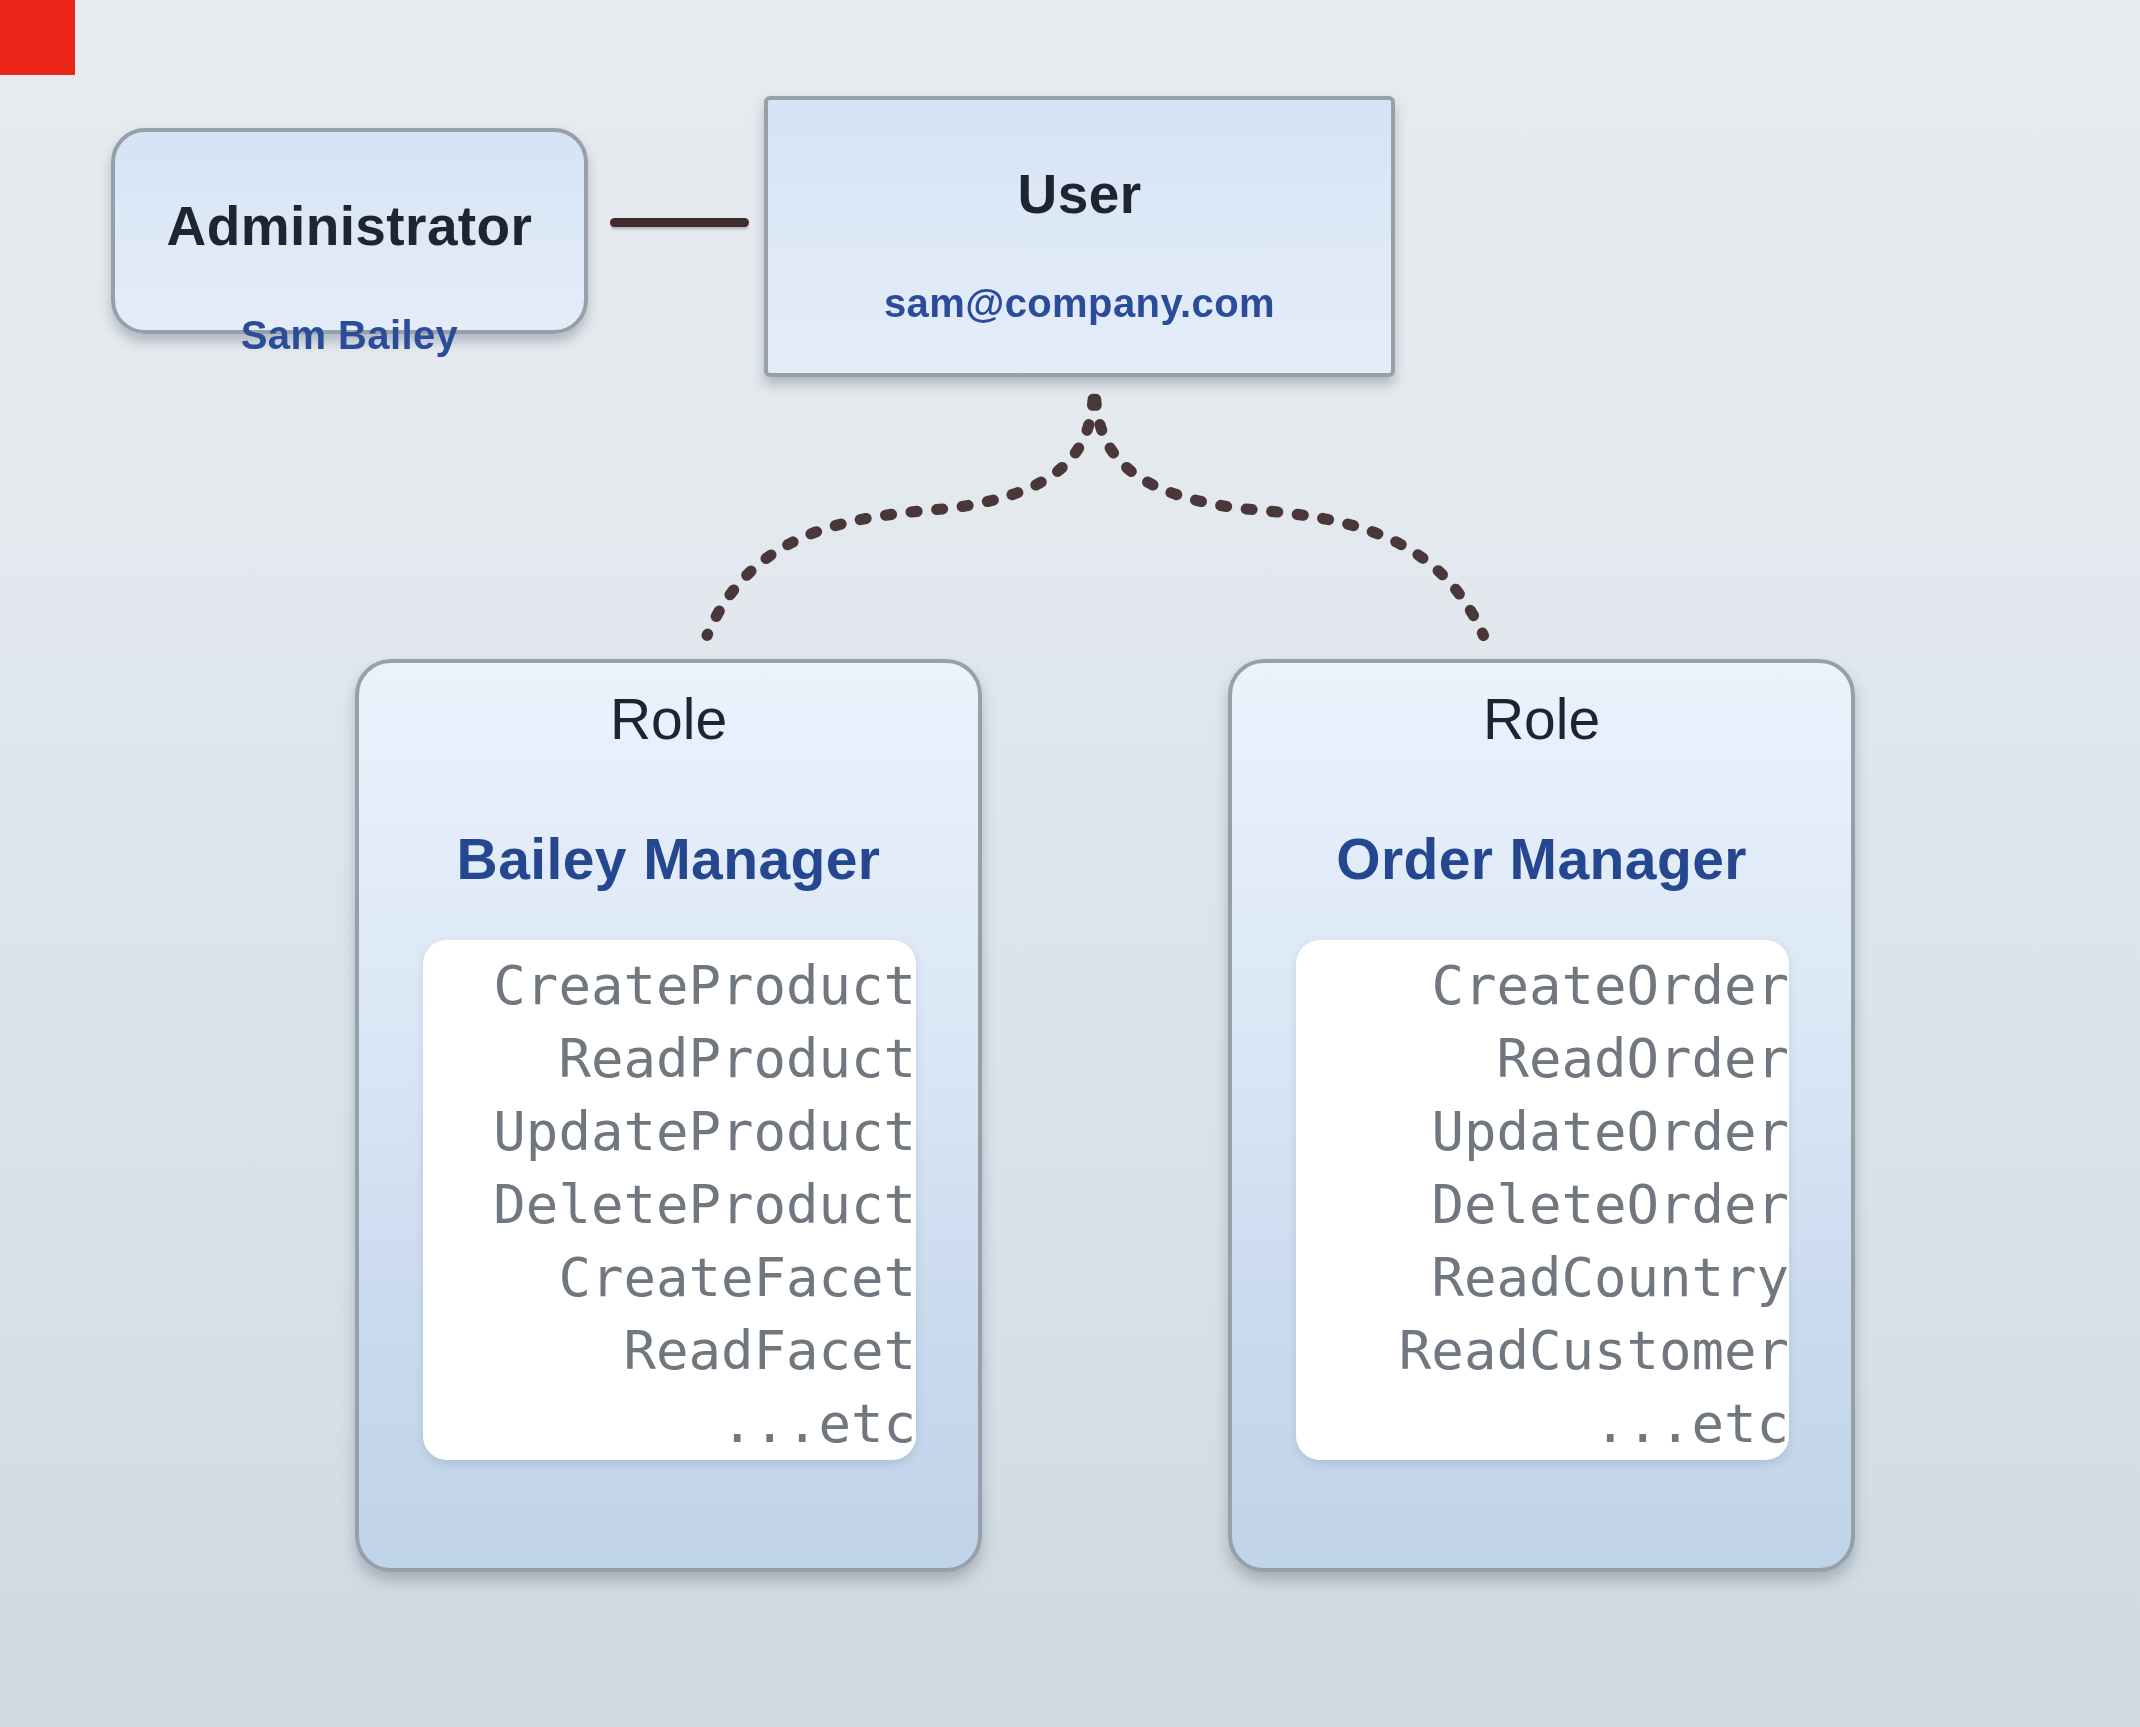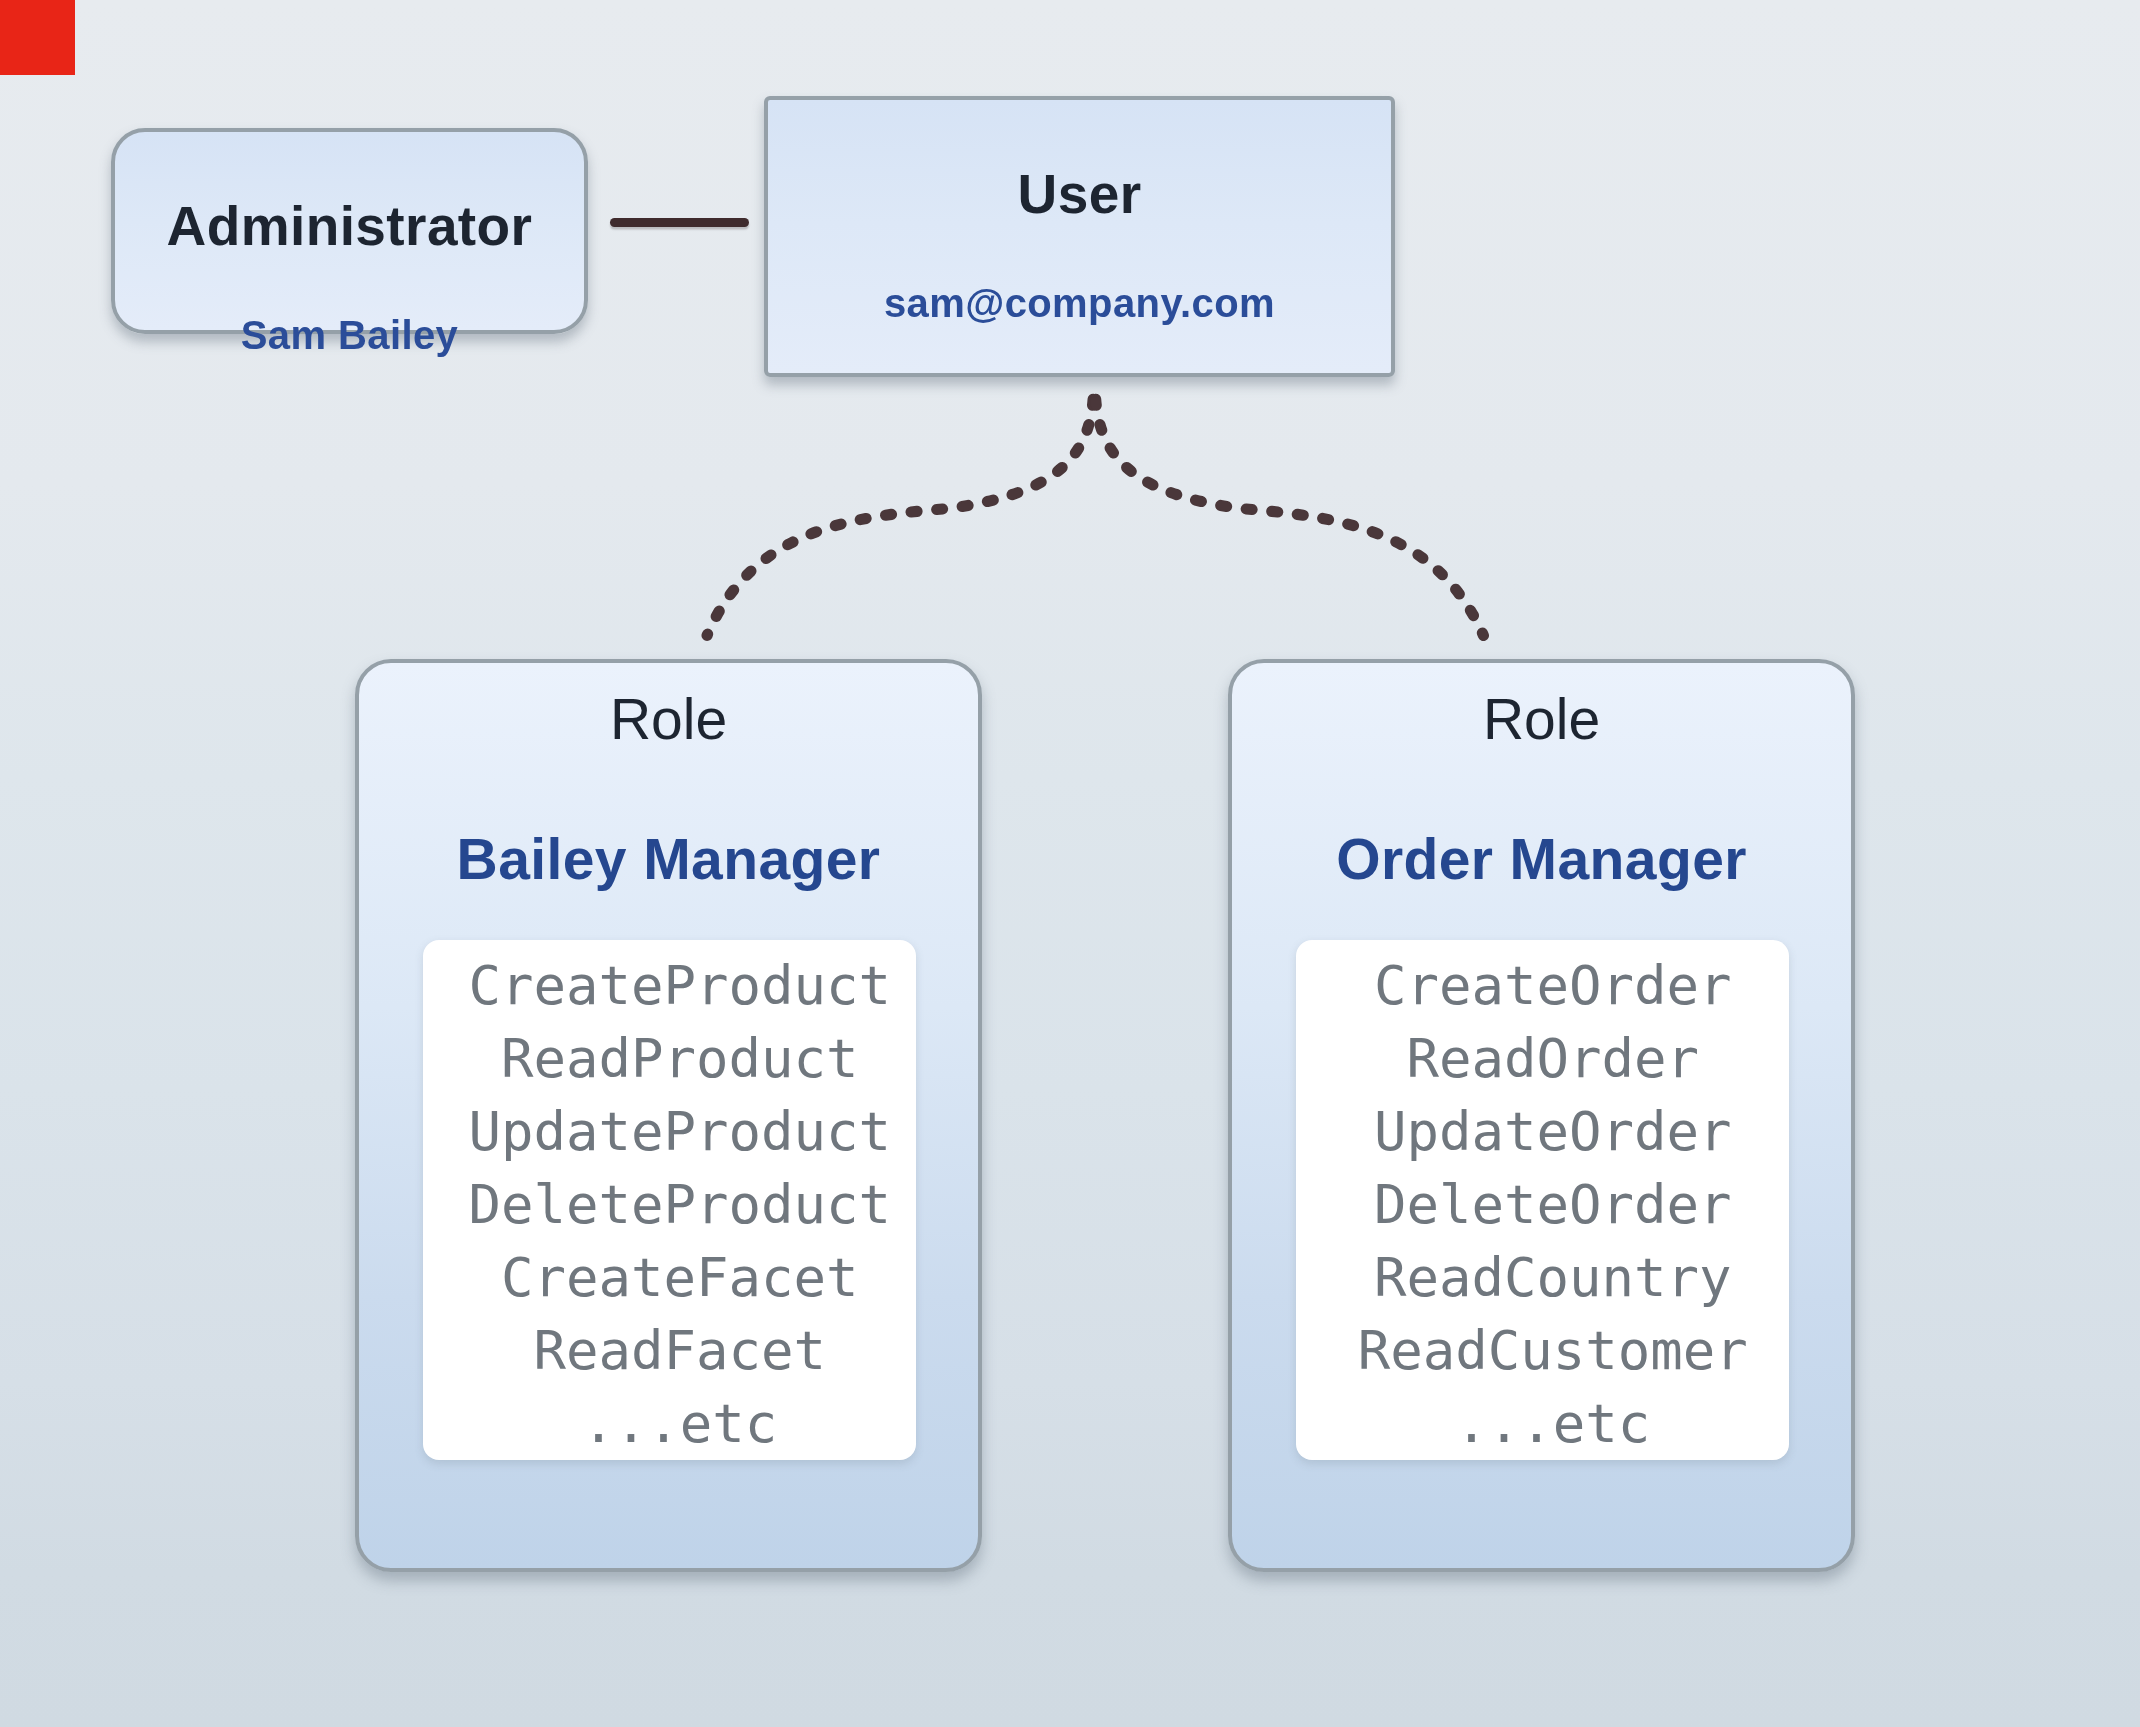--- a/index.html
+++ b/index.html
@@ -43,22 +43,22 @@
   .role-title{
     position:absolute;left:0;right:0;top:24px;line-height:65px;
     font-size:57px;font-weight:normal;color:#1d2531;
   }
   .role-name{
     position:absolute;left:0;right:0;top:164px;line-height:65px;
     font-size:57px;font-weight:bold;color:#25478f;letter-spacing:0.4px;
   }
   .perm-panel{
     position:absolute;left:64px;top:277px;width:493px;height:520px;
-    box-sizing:border-box;border-radius:16px;background:#ffffff;
-    padding:8.6px 0 0 20.5px;text-align:center;overflow:hidden;
+    box-sizing:border-box;border-radius:24px;background:#ffffff;
+    padding:8.6px 0 0 20.5px;text-align:right;overflow:hidden;
     box-shadow:0 3.4px 8.6px rgba(90,104,118,0.18);
   }
   .perm-line{
     font-family:"DejaVu Sans Mono",monospace;
     font-size:54px;line-height:73px;color:#70777e;white-space:nowrap;
   }
 </style>
 </head>
 <body>
 

